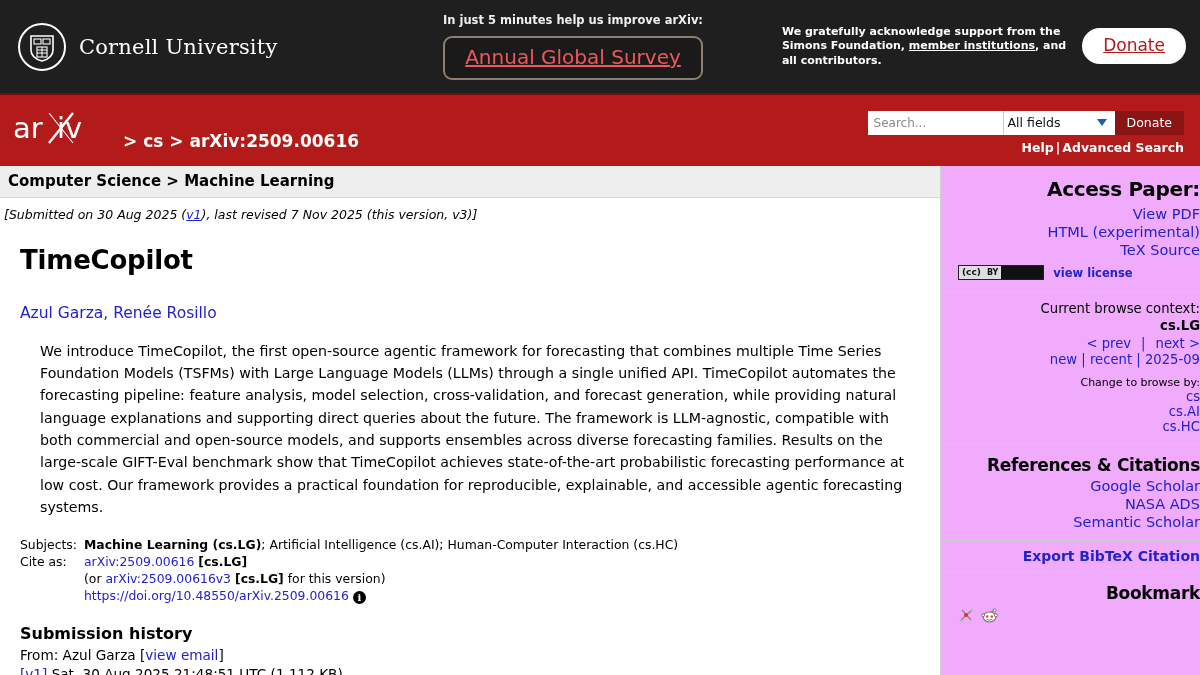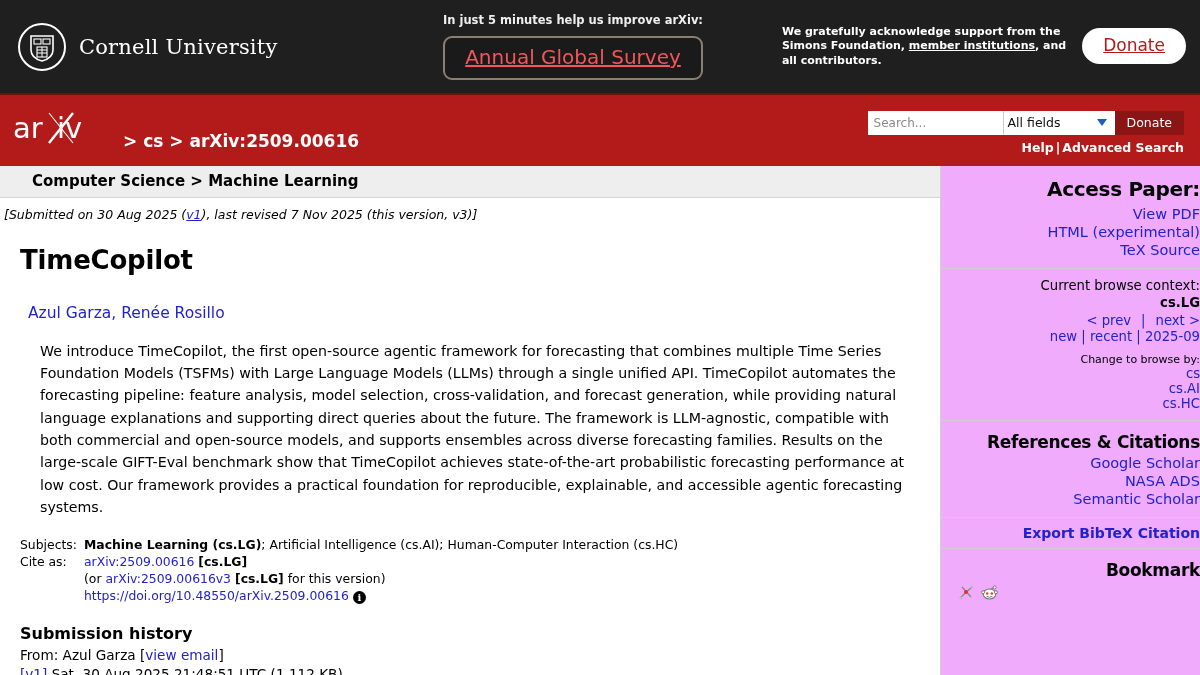--- a/index.html
+++ b/index.html
@@ -196,21 +196,21 @@
   .main-col {
     width: 941px;
     flex: none;
     border-right: 1px solid #d0d0d0;
     height: 509px;
     background: #fff;
   }
   .subject-band {
     background: #eeeeee;
     border-bottom: 1px solid #d6d6d6;
-    padding: 6px 0 7px 32px;
+    padding: 6px 0 7px 8px;
     font-size: 15px;
     font-weight: bold;
     color: #000;
   }
   .subject-band a { color: #000; text-decoration: none; }
 
   .dateline {
     font-style: italic;
     font-size: 12.5px;
     color: #000;
@@ -221,21 +221,21 @@
   .paper-title {
     font-size: 26px;
     font-weight: bold;
     color: #000;
     padding: 6px 0 0 20px;
     letter-spacing: -.2px;
   }
   .authors {
     font-size: 15.5px;
     color: #2222cc;
-    padding: 11px 0 0 28px;
+    padding: 11px 0 0 20px;
   }
   .authors a { color: #2222cc; text-decoration: none; }
 
   .abstract {
     font-size: 14.2px;
     line-height: 1.57;
     color: #000;
     margin: 18px 28px 0 40px;
     text-align: left;
   }
@@ -490,20 +490,28 @@
 
   </div>
 
   <div class="side-col">
 
     <div class="side-box">
       <div class="side-h">Access Paper:</div>
       <a class="side-link" href="#">View PDF</a>
       <a class="side-link" href="#">HTML (experimental)</a>
       <a class="side-link" href="#">TeX Source</a>
+      <div class="lic-row">
+        <span class="cc-badge">
+          <span class="cc-circle">(cc)</span>
+          <span class="cc-by">BY</span>
+          <span class="cc-fill"></span>
+        </span>
+        <a class="lic-link" href="#">view license</a>
+      </div>
     </div>
 
     <div class="side-box">
       <div class="ctx-line">Current browse context:</div>
       <div class="ctx-cat">cs.LG</div>
       <div class="ctx-nav">
         &nbsp;<a href="#">&lt; prev</a><span class="pipe">|</span><a href="#">next &gt;</a>
       </div>
       <div class="ctx-links">
         <a href="#">new</a><span class="sep"> | </span><a href="#">recent</a><span class="sep"> | </span><a href="#">2025-09</a>

